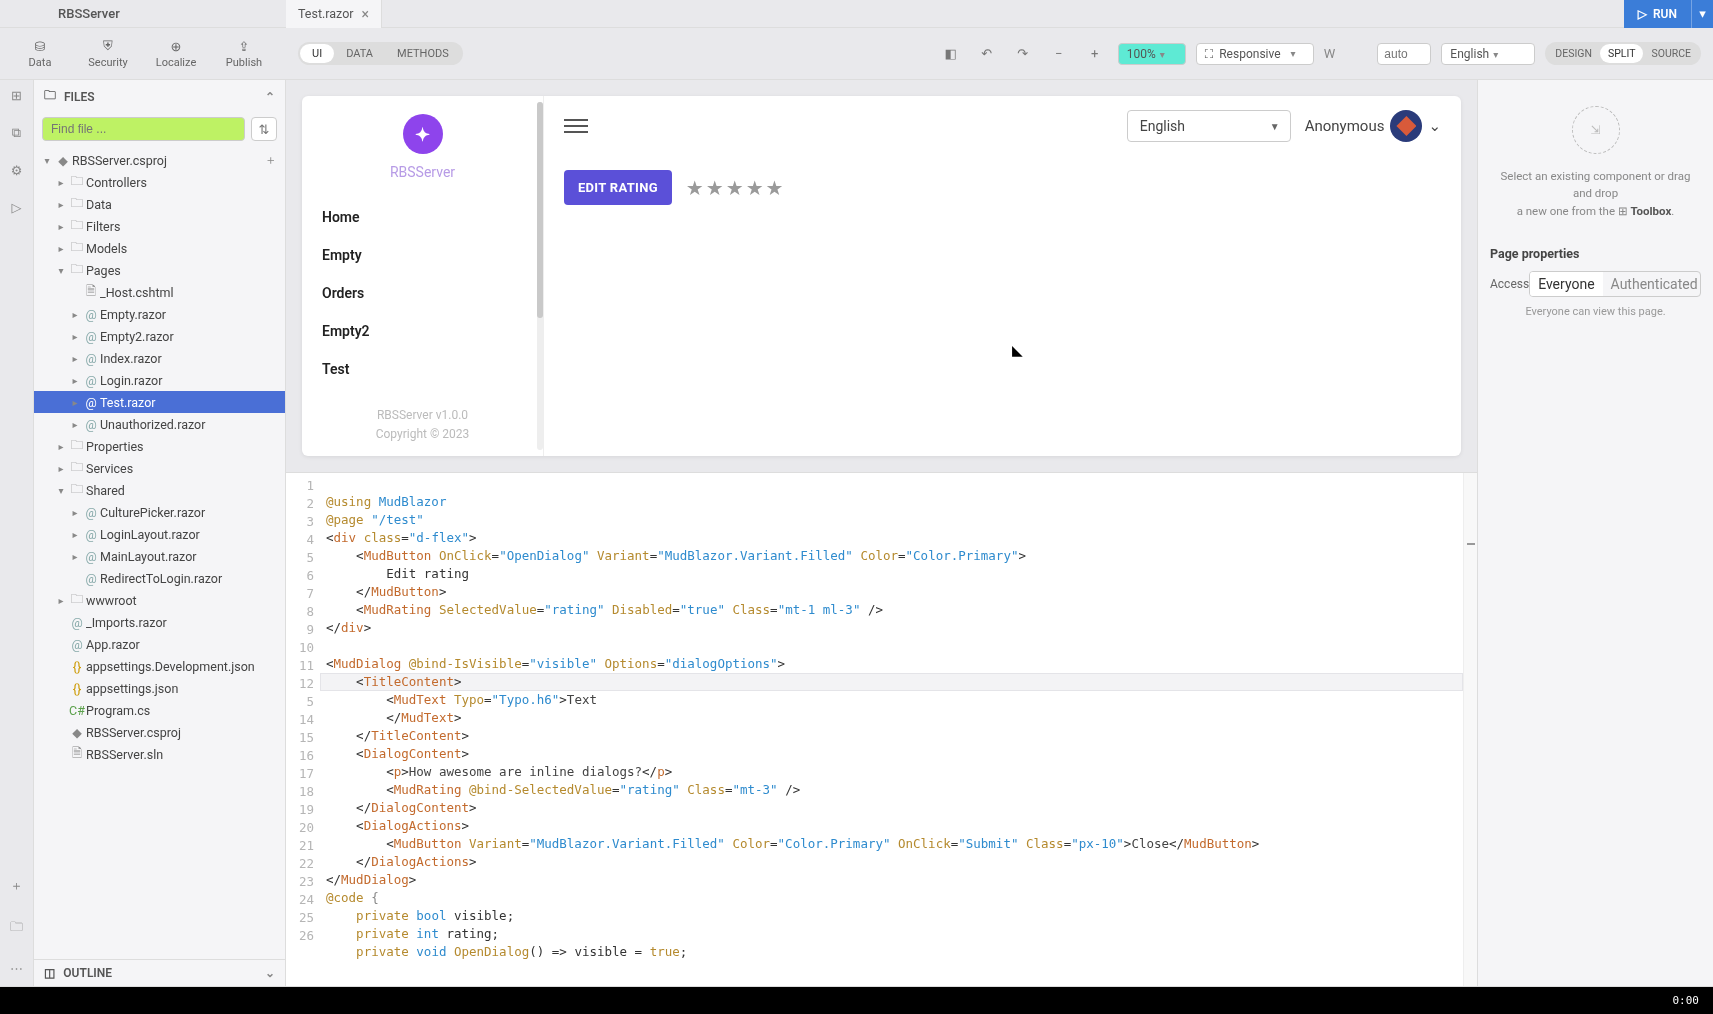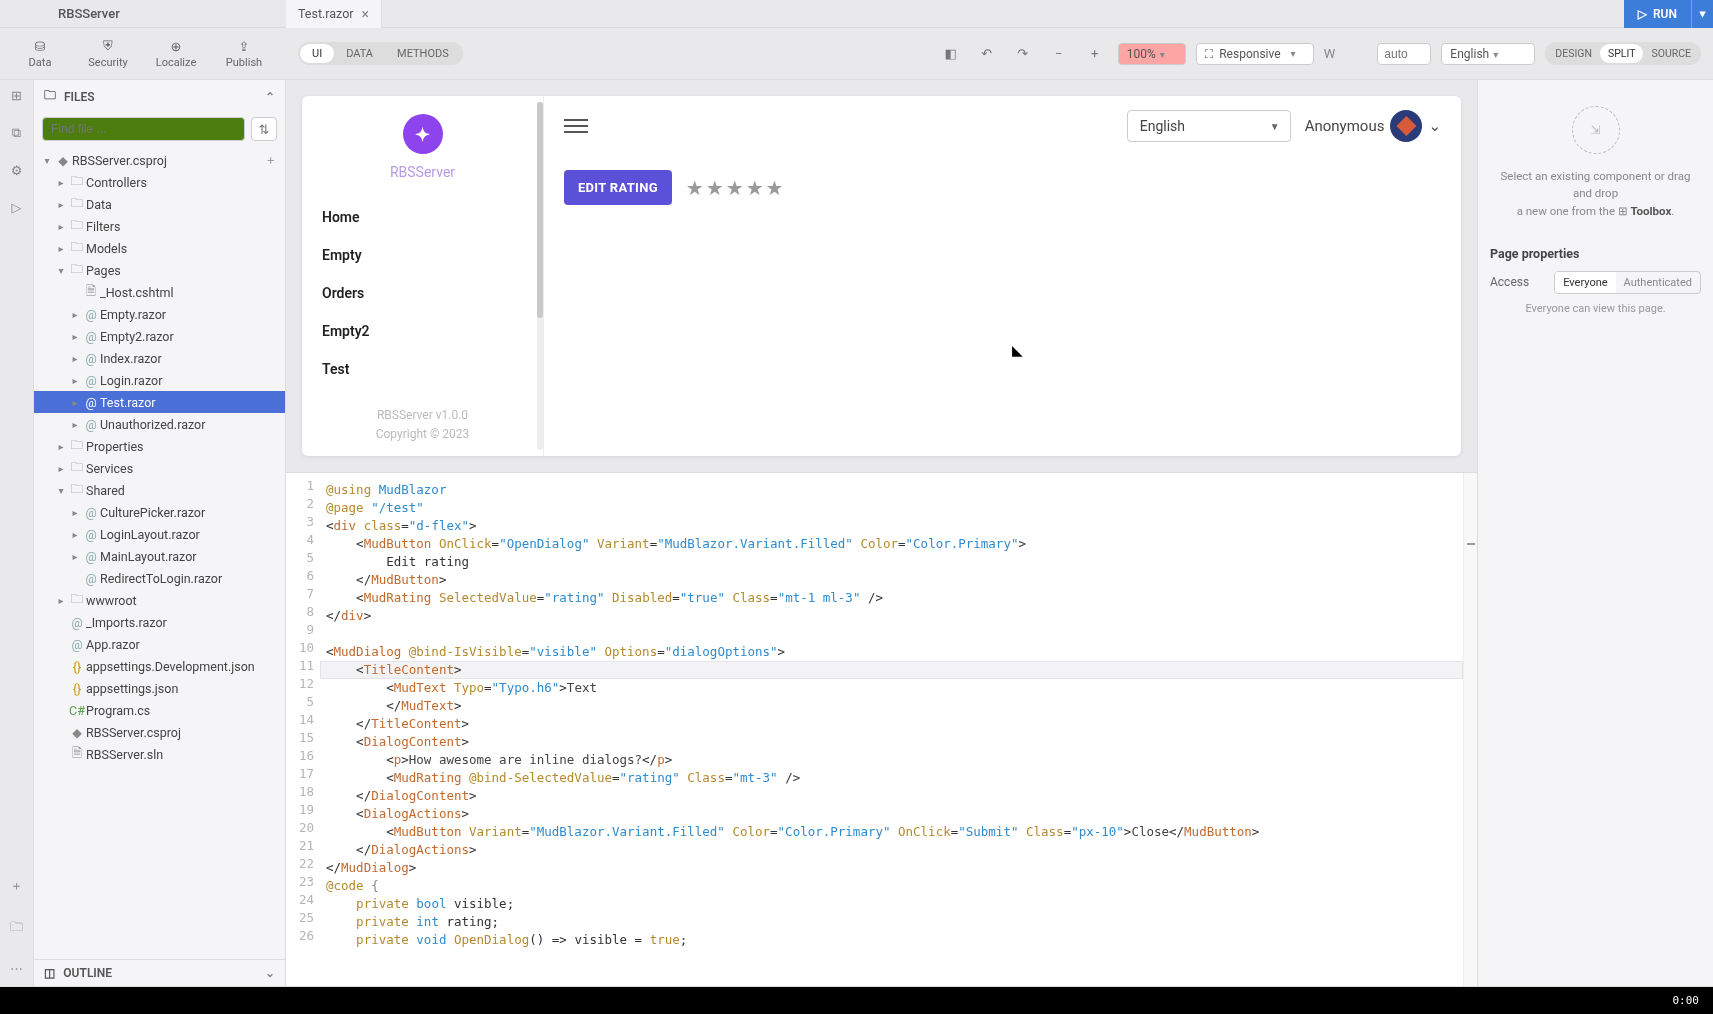--- a/index.html
+++ b/index.html
@@ -18,38 +18,38 @@
 .toolbar-row { height: 52px; display: flex; background: #e9e9ec; border-bottom: 1px solid #ddd; }
 .tool-left { width: 286px; display: flex; padding: 0 6px; gap: 0; }
 .tool-btn { flex: none; width: 68px; display: flex; flex-direction: column; align-items: center; justify-content: center; color: #666; cursor: pointer; gap: 2px; }
 .tool-btn span { font-size: 11px; }
 .tool-right { flex: 1; display: flex; align-items: center; padding: 0 12px; gap: 10px; }
 .seg { display: flex; border-radius: 14px; background: #ddd; padding: 2px; }
 .seg-item { padding: 3px 12px; border-radius: 12px; font-size: 11px; color: #666; cursor: pointer; }
 .seg-item.active { background: #fff; color: #333; }
 .tool-right .spacer { flex: 1; }
 .icon-btn { width: 26px; height: 26px; display:flex; align-items:center; justify-content:center; color:#777; cursor:pointer; }
-.zoom-sel { border:1px solid #ccc; border-radius:4px; padding:3px 20px 3px 8px; font-size:12px; color:#555; background:#fca5a5; position:relative; }
+.zoom-sel { border:1px solid #ccc; border-radius:4px; padding:3px 20px 3px 8px; font-size:12px; color:#555; background:#5eead4; position:relative; }
 .device-sel { border:1px solid #ccc; border-radius:4px; padding:3px 28px 3px 8px; font-size:12px; color:#555; background:#fff; display:flex; align-items:center; gap:6px; width:118px; }
 .w-input { border:1px solid #ccc; border-radius:4px; padding:3px 6px; width:54px; font-size:12px; color:#999; background:#fff;margin-left:32px; }
 .lang-sel { border:1px solid #ccc; border-radius:4px; padding:3px 28px 3px 8px; font-size:12px; color:#555; background:#fff; width:94px; }
 .mode-seg { margin-left:auto; display:flex; border-radius:14px; background:#ddd; padding:2px; }
 .mode-seg .seg-item { font-size:10.5px; padding:3px 8px; }
 
 
 .main { position:absolute; top:80px; left:0; right:0; bottom:28px; display:flex; }
 .rail { width:34px; background:#e9e9ec; border-right:1px solid #ddd; display:flex; flex-direction:column; align-items:center; padding-top:8px; gap:22px; }
 .rail-bottom { margin-top:auto; padding-bottom:10px; display:flex; flex-direction:column; gap:22px; align-items:center;}
 .rail .ricon { color:#888; cursor:pointer; }
 
 .sidebar { width:252px; background:#f5f5f7; border-right:1px solid #ddd; display:flex; flex-direction:column; }
 .sb-header { display:flex; align-items:center; padding:6px 10px; gap:8px; color:#555; font-weight:600; font-size:12px; }
 .sb-header .chev { margin-left:auto; color:#888; }
 .sb-search { display:flex; gap:6px; padding:4px 8px; }
-.sb-search input { flex:1; border:1px solid #ccc; border-radius:4px; padding:4px 8px; font-size:12px; background:#4d7c0f; }
+.sb-search input { flex:1; border:1px solid #ccc; border-radius:4px; padding:4px 8px; font-size:12px; background:#bef264; }
 .sb-search .tree-icn { width:26px; display:flex; align-items:center; justify-content:center; color:#777; border:1px solid #ccc; border-radius:4px; background:#fff; cursor:pointer;}
 
 .tree { flex:1; overflow:auto; padding:4px 0; font-size:12.5px; color:#444; }
 .tree-row { display:flex; align-items:center; height:22px; padding-right:8px; cursor:pointer; white-space:nowrap; }
 .tree-row.selected { background:#4a6fd6; color:#fff; }
 .tree-row.selected .ticon { color:#fff; }
 .tcaret { width:14px; text-align:center; color:#888; font-size:10px; }
 .ticon { width:18px; display:flex; justify-content:center; color:#888; }
 .ticon.at { color:#8aa; }
 .ticon.braces { color:#c90; }
@@ -81,35 +81,35 @@
 .pv-user { display:flex; align-items:center; gap:6px; font-size:15px; color:#444; cursor:pointer;}
 .avatar { width:32px; height:32px; border-radius:50%; background:#2a3b7a; position:relative; overflow:hidden;}
 .avatar::before{content:''; position:absolute; inset:6px; background:#d85a3a; clip-path:polygon(50% 0,100% 50%,50% 100%,0 50%);}
 .pv-row2 { margin-top:28px; display:flex; align-items:center; gap:14px;}
 .edit-btn { background:#5b50d8; color:#fff; font-weight:700; font-size:13px; padding:10px 14px; border-radius:4px; letter-spacing:0.3px; cursor:pointer;}
 .stars { display:flex; gap:2px; color:#9a9a9a; font-size:20px;}
 .cursor-dot { position:absolute; left:468px; top:246px; font-size:14px; color:#000; }
 
 .code-area { flex:1; background:#fff; border-top:1px solid #ddd; display:flex; overflow:hidden; font-family: Menlo, Consolas, monospace; font-size:12.5px; position:relative;}
 .gutter { width:34px; background:#fff; color:#b5b5b5; text-align:right; padding:4px 6px 4px 0; line-height:18px; user-select:none;}
-.codelines { flex:1; padding:8px 0; line-height:18px; white-space:pre; overflow:hidden;}
+.codelines { flex:1; padding:20px 0; line-height:18px; white-space:pre; overflow:hidden;}
 .cl { padding-left:6px; height:18px;}
 .cl.hl { background:#f3f3f5; box-shadow: inset 0 0 0 1px #e4e4e8;}
 .tk-dir{color:#b58a2e;} .tk-str{color:#2e8bce;} .tk-tag{color:#c36a2d;} .tk-attr{color:#b58a2e;} .tk-kw{color:#b58a2e;} .tk-type{color:#2e8bce;} .tk-txt{color:#444;} .tk-punc{color:#888;}
 .minimap { width:14px; background:#f8f8f8; border-left:1px solid #eee; position:relative;}
 .minimap::before{content:''; position:absolute; right:2px; top:70px; width:8px; height:2px; background:#999;}
 
 .rightpanel { width:236px; background:#f5f5f7; border-left:1px solid #ddd; padding:14px 12px; font-size:12px; color:#666; display:flex; flex-direction:column; align-items:center;}
 .rp-icon { width:48px; height:48px; border:1.5px dashed #bbb; border-radius:50%; display:flex; align-items:center; justify-content:center; margin:12px 0 14px; color:#bbb;}
 .rp-hint { text-align:center; line-height:1.5; color:#888; font-size:11.5px;}
 .rp-hint b{ color:#555;}
 .rp-sec { align-self:stretch; margin-top:26px;}
 .rp-sec h4{ font-size:12.5px; color:#444; margin-bottom:10px;}
 .rp-row { display:flex; align-items:center; justify-content:space-between; margin-bottom:8px;}
-.rp-seg { display:flex; border:1px solid #ccc; border-radius:4px; overflow:hidden; font-size:11px;}
+.rp-seg { display:flex; border:1px solid #ccc; border-radius:4px; overflow:hidden; font-size:14px;}
 .rp-seg span{ padding:4px 8px; color:#888; cursor:pointer;}
 .rp-seg span.active{ background:#fff; color:#333;}
 .rp-note{ font-size:11px; color:#999; text-align:center;}
 
 .statusbar { position:absolute; left:0; right:0; bottom:0; height:28px; background:#000000; border-top:1px solid #ddd; display:flex; align-items:center; justify-content:flex-end; padding:0 8px;}
 .time-pill { background:#000; color:#fff; font-size:11px; padding:2px 6px; border-radius:3px; font-family:Menlo,monospace;}
 
 .caret-down::after{content:'▾'; margin-left:4px; font-size:10px; color:#888;}
 </style>
 </head>

